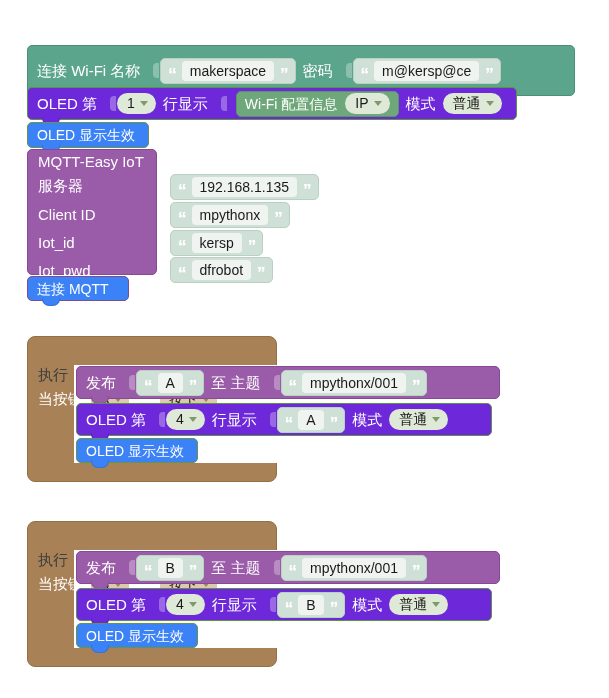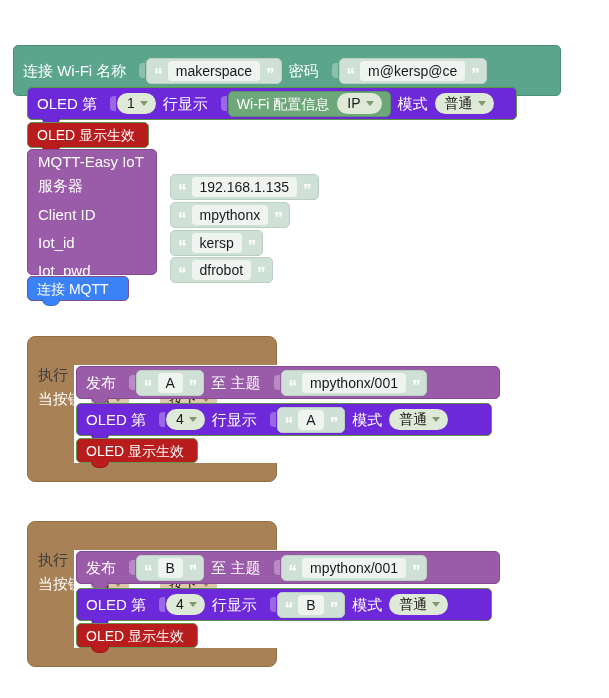--- a/index.html
+++ b/index.html
@@ -30,21 +30,21 @@
     align-items: center;
     color: #ffffff;
     font-size: 15px;
     line-height: 1;
     white-space: nowrap;
     padding: 0 9px;
     gap: 7px;
   }
   .block.teal   { background: #5ba58c; border: 1px solid #4b8f79; }
   .block.green  { background: #6d28d9; border: 1px solid #5c9244; }
-  .block.green2 { background: #b91c1c; border: 1px solid #65944d; }
+  .block.green2 { background: #3b82f6; border: 1px solid #65944d; }
   .block.purple { background: #9a5ba8; border: 1px solid #864994; }
   .block.purple2{ background: #3b82f6; border: 1px solid #7b4f8c; }
   
   .notch-bot::after {
     content: "";
     position: absolute;
     left: 14px;
     bottom: -6px;
     width: 16px;
     height: 7px;
@@ -110,20 +110,21 @@
     align-items: center;
     gap: 8px;
     background: #6ea87a;
     border: 1px solid #5c9268;
     border-radius: 5px;
     height: 26px;
     padding: 0 8px;
     box-sizing: border-box;
     color: #fff;
     font-size: 14px;
+    margin-left: 8px;
   }
 
   
   .dd {
     display: inline-flex;
     align-items: center;
     gap: 5px;
     background: #e4ecdf;
     border-radius: 12px;
     color: #1a1a1a;
@@ -178,21 +179,21 @@
     border-radius: 5px;
     box-sizing: border-box;
   }
   .grow { position: absolute; display:flex; align-items:center; color:#fff; font-size:15px; white-space:nowrap; gap:7px;}
 </style>
 </head>
 <body>
 
 <div class="canvas">
 
-  <div class="block teal notch-bot" style="left:13px; top:45px; width:548px; height:51px;">
+  <div class="block teal notch-bot" style="left:27px; top:45px; width:548px; height:51px;">
     <span class="lbl">连接 Wi-Fi 名称</span>
 
     <span class="socket">
       <span class="text-block">
         <span class="quote">“</span>
         <span class="field">makerspace</span>
         <span class="quote">”</span>
       </span>
     </span>
 

